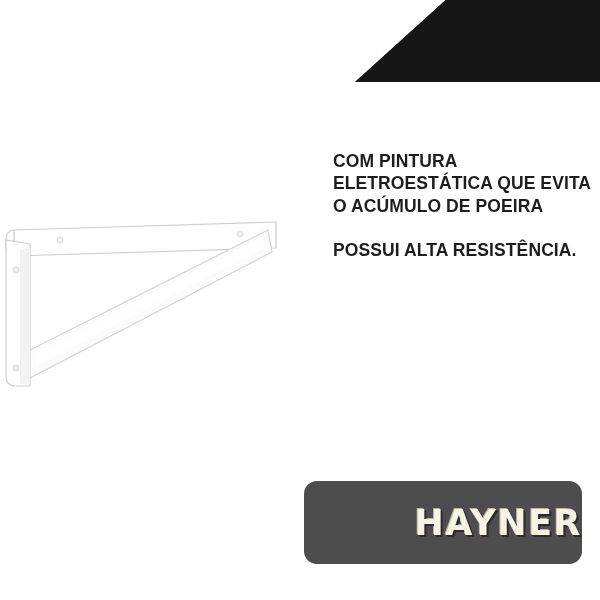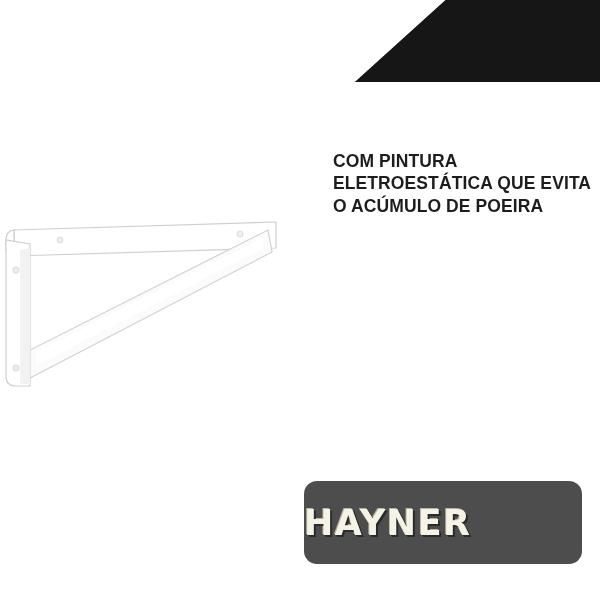--- a/index.html
+++ b/index.html
@@ -73,21 +73,21 @@
   .brand-badge {
     position: absolute;
     left: 304px;
     top: 481px;
     width: 278px;
     height: 83px;
     background: #4d4d4d;
     border-radius: 13px;
     display: flex;
     align-items: center;
-    justify-content: flex-start;
+    justify-content: flex-end;
   }
   .brand-text {
     font-family: "DejaVu Sans", sans-serif;
     font-weight: bold;
     font-size: 35px;
     letter-spacing: 1.5px;
     color: #f5f2e6;
     text-shadow:
       1px 1px 0 #2b2b2b,
       2px 2px 0 #2b2b2b,
@@ -119,19 +119,20 @@
 
       <circle cx="16" cy="70" r="3.2" fill="#ececec" stroke="#d5d5d5" stroke-width="0.8"></circle>
       <circle cx="16" cy="168" r="3.2" fill="#ececec" stroke="#d5d5d5" stroke-width="0.8"></circle>
       <circle cx="60" cy="40" r="3" fill="#efefef" stroke="#d5d5d5" stroke-width="0.8"></circle>
       <circle cx="240" cy="34" r="3" fill="#efefef" stroke="#d5d5d5" stroke-width="0.8"></circle>
     </svg>
   </div>
 
   <div class="text-col">
     <p class="para">COM PINTURA ELETROESTÁTICA QUE EVITA O ACÚMULO DE POEIRA</p>
+    <p class="para">POSSUI ALTA RESISTÊNCIA.</p>
   </div>
 
   <div class="brand-badge">
     <span class="brand-text">HAYNER</span>
   </div>
 
 </div>
 
 </body></html>

